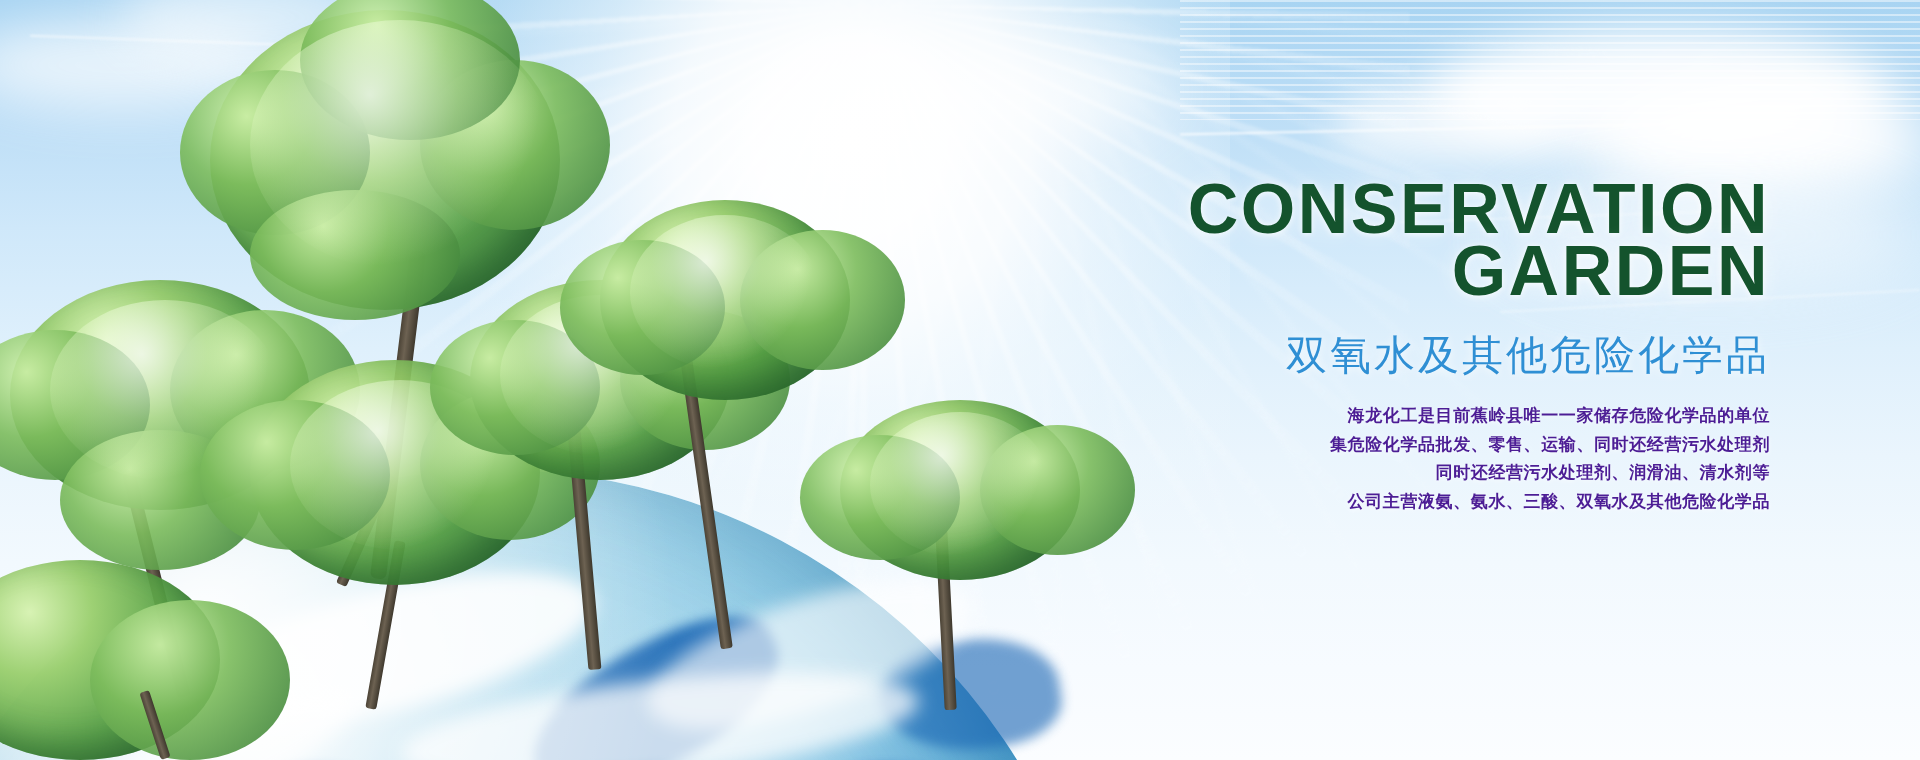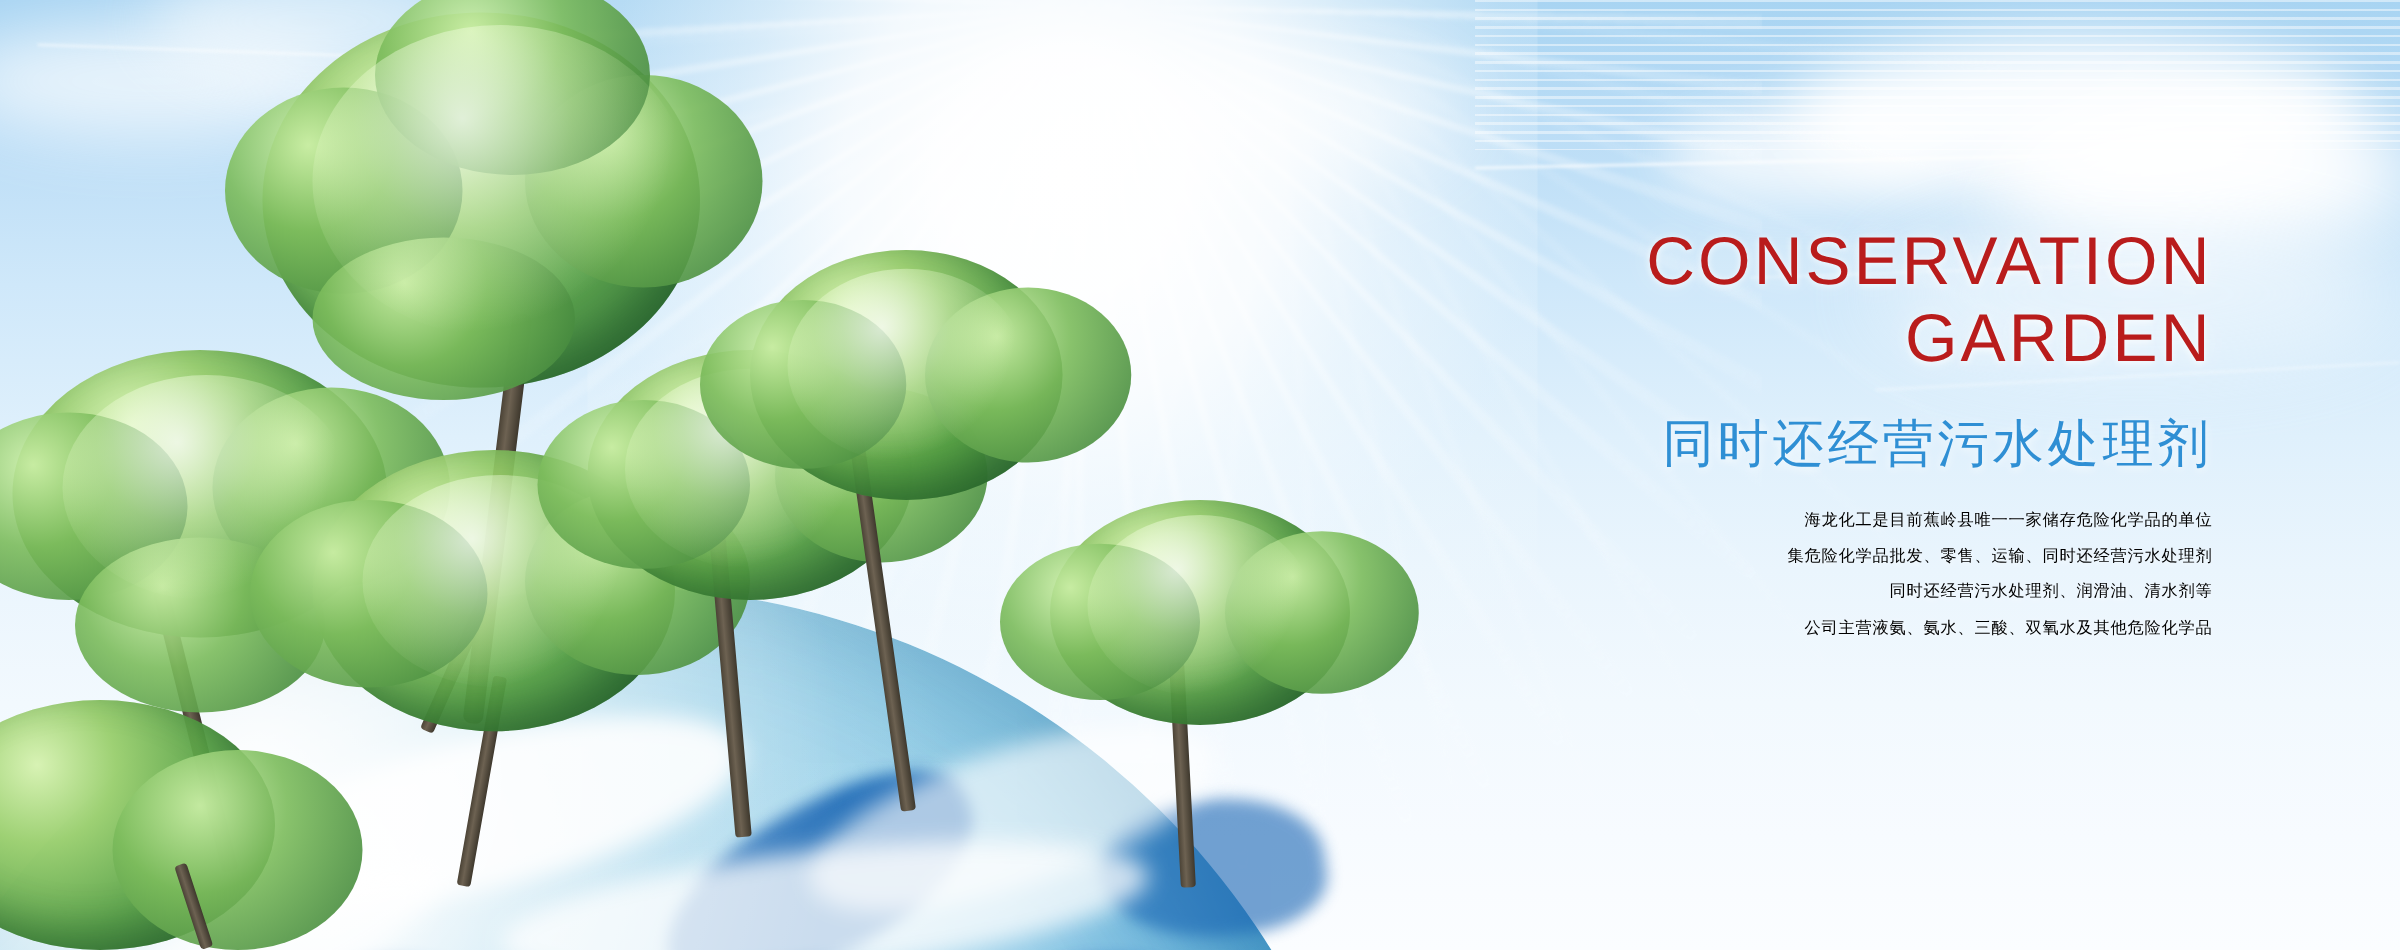--- a/index.html
+++ b/index.html
@@ -149,45 +149,45 @@
     position:absolute;border-radius:50%;
     background:radial-gradient(circle at 40% 30%, rgba(255,255,255,.75) 0%, rgba(240,255,215,.35) 35%, rgba(255,255,255,0) 68%);
   }
 
   
   .copy{
     position:absolute;left:1080px;top:178px;width:690px;
     text-align:right;
   }
   .headline{
-    color:#b91c1c;
-    font-weight:normal;
-    font-size:54px;
+    color:#14532d;
+    font-weight:bold;
+    font-size:70px;
     line-height:62px;
     letter-spacing:2.5px;
     text-shadow:0 1px 6px rgba(255,255,255,.85), 0 0 22px rgba(255,255,255,.6);
     margin:0;
   }
   .headline .l2row{display:block;}
   .subhead{
     margin:28px 0 0 0;
     color:#2f8fd4;
     font-size:41px;
     line-height:50px;
     letter-spacing:3px;
     font-weight:400;
     text-shadow:0 1px 8px rgba(255,255,255,.85);
   }
   .desc{
     margin:22px 0 0 0;
-    color:#000000;
-    font-size:13px;
+    color:#4c1d95;
+    font-size:17px;
     line-height:28.5px;
     letter-spacing:.6px;
-    font-weight:400;
+    font-weight:700;
     text-shadow:0 1px 5px rgba(255,255,255,.8);
   }
   .desc span{display:block;}
 </style>
 </head>
 <body>
 
 <div class="banner">
 
   <div class="sky"></div>
@@ -283,21 +283,21 @@
     <div class="canopy" style="left:-60px;top:560px;width:280px;height:200px;"></div>
     <div class="leafblob" style="left:90px;top:600px;width:200px;height:160px;"></div>
     <div class="trunk" style="left:150px;top:690px;width:10px;height:70px;transform:rotate(-18deg);"></div>
   </div>
 
   <div class="copy">
     <h1 class="headline">
       <span>CONSERVATION</span>
       <span class="l2row">GARDEN</span>
     </h1>
-    <p class="subhead">同时还经营污水处理剂</p>
+    <p class="subhead">双氧水及其他危险化学品</p>
     <p class="desc">
       <span>海龙化工是目前蕉岭县唯一一家储存危险化学品的单位</span>
       <span>集危险化学品批发、零售、运输、同时还经营污水处理剂</span>
       <span>同时还经营污水处理剂、润滑油、清水剂等</span>
       <span>公司主营液氨、氨水、三酸、双氧水及其他危险化学品</span>
     </p>
   </div>
 
 </div>
 

